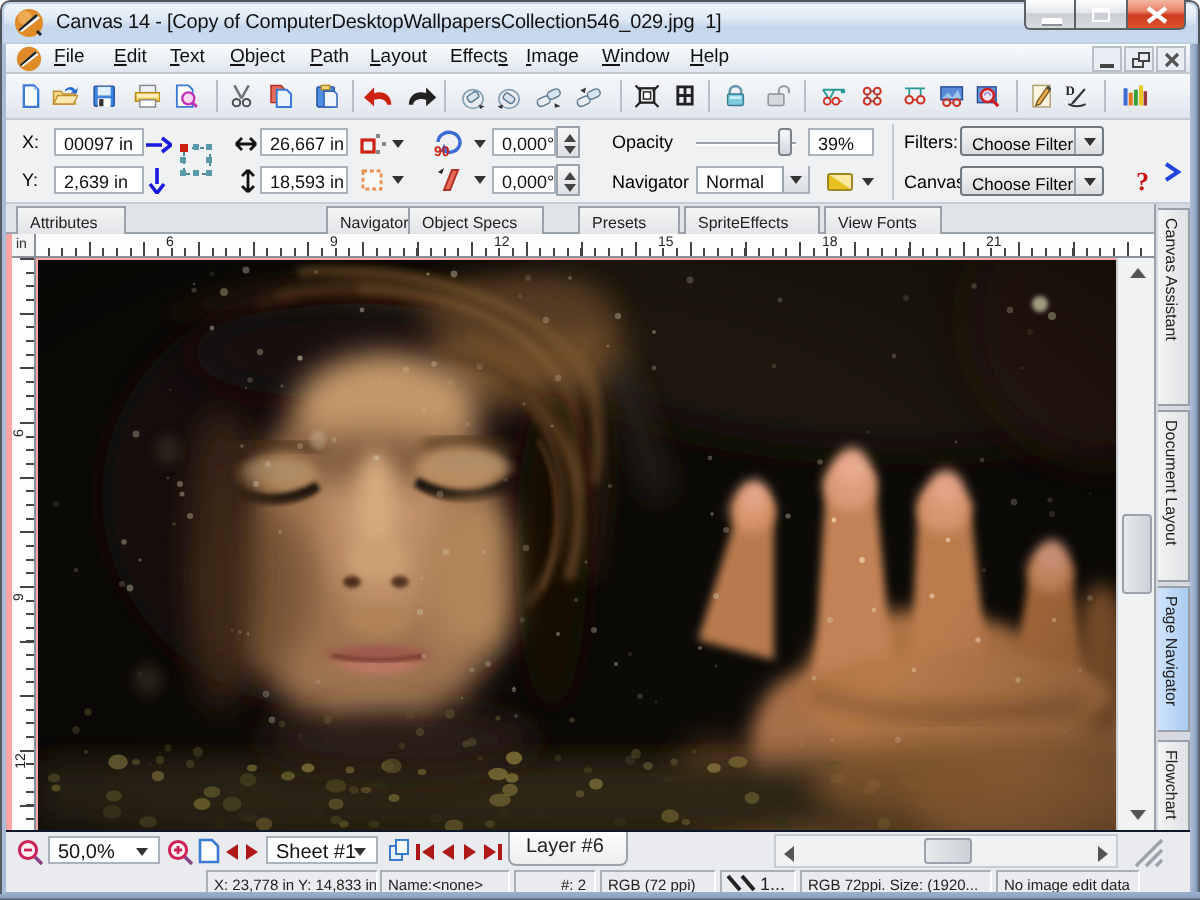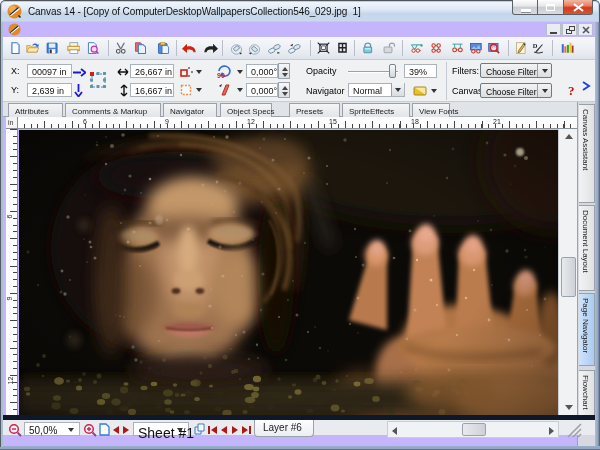--- a/index.html
+++ b/index.html
@@ -1,15 +1,15 @@
 <!DOCTYPE html>
 <html><head><meta charset="utf-8"><style>
 *{margin:0;padding:0;box-sizing:border-box}
 html,body{width:600px;height:450px;overflow:hidden;font-family:"Liberation Sans",sans-serif;background:#fff}
-#win{position:absolute;left:0;top:0;width:600px;height:450px;background:#c4b5fd;border-radius:5px 5px 0 0;overflow:hidden}
+#win{position:absolute;left:0;top:0;width:600px;height:450px;background:#fca5a5;border-radius:5px 5px 0 0;overflow:hidden}
 .abs{position:absolute}
 
 #titlebar{left:0;top:0;width:600px;height:22px;background:linear-gradient(#f2f7fc,#dfeaf6 40%,#c5d6eb 60%,#cbdaee);border-radius:5px 5px 0 0;border:1px solid #4e545c;border-bottom:none;box-shadow:inset 0 0 0 1px #bccfe5}
 #ttxt{left:27px;top:5px;font-size:10px;letter-spacing:-0.1px;color:#111;white-space:nowrap}
 
 #caps{right:8px;top:0;width:80px;height:15px}
 .cap{position:absolute;top:0;height:15px;border:1px solid #5a6167;border-top:none;background:linear-gradient(#fdfdfd,#e4e6e9 45%,#c9ccd2 50%,#d8dbe0)}
 #cmin{left:0;width:26px;border-radius:0 0 0 3px}
 #cmax{left:25px;width:27px}
 #ccls{left:51px;width:30px;background:linear-gradient(#f3b8a4,#e98064 40%,#cf3b1e 55%,#d9552e);border-radius:0 0 3px 0}
@@ -42,21 +42,21 @@
 #vscroll{left:558px;top:129px;width:19px;height:286px;background:#f1f2f4;border-left:1px solid #c9ccd1}
 .sbtn{position:absolute;left:1px;width:17px;height:15px;background:#f1f2f4}
 #vthumb{position:absolute;left:2px;top:128px;width:15px;height:40px;background:linear-gradient(90deg,#e8eaec,#cdd1d7);border:1px solid #9aa3ad;border-radius:2px}
 .tri{position:absolute;width:0;height:0}
 
 #sidetabs{left:577px;top:102px;width:18px;height:345px;background:#d6dae0;border-left:1px solid #9aa2ab}
 .stab{position:absolute;left:1px;width:16px;background:linear-gradient(90deg,#f2f3f4,#dfe1e4);border:1px solid #9aa0a9;border-left:none;color:#222}
 .stab span{position:absolute;left:2px;top:4px;font-size:8px;white-space:nowrap;writing-mode:vertical-rl}
 #rborder{left:595px;top:22px;width:5px;height:428px;background:linear-gradient(90deg,#aebfd6,#8da4c2 60%,#4e545c)}
 
-#botrow{left:2px;top:415px;width:593px;height:20px;background:#e9ebee;border-top:5px solid #0f172a;font-size:9px;color:#222}
+#botrow{left:2px;top:415px;width:593px;height:20px;background:#e9ebee;border-top:1px solid #0f172a;font-size:9px;color:#222}
 
 #status{left:2px;top:435px;width:593px;height:12px;background:#e9ebee;font-size:7.5px;color:#222}
 .scell{position:absolute;top:0;height:12px;border-left:1px solid #aab0b8;border-top:1px solid #aab0b8;border-right:1px solid #fdfdfd;background:#e9ebee;padding:2px 0 0 3px;white-space:nowrap;overflow:hidden}
 #bborder{left:0;top:446px;width:600px;height:4px;background:linear-gradient(#9ab0cb,#8da4c2 70%,#4e545c)}
 #lborder{left:0;top:22px;width:3px;height:425px;background:linear-gradient(90deg,#565c63 0 1px,#a8bcd4 1px)}
 </style></head>
 <body>
 <div id="win">
  <div id="titlebar" class="abs">
    <div id="ttxt" class="abs">Canvas 14 - [Copy of ComputerDesktopWallpapersCollection546_029.jpg&nbsp; 1]</div>
@@ -75,20 +75,32 @@
    <div id="cmax" class="cap">
         <div class="abs" style="left:8px;top:4px;width:9px;height:7px;border:1px solid #fff;box-shadow:inset 0 1px 0 #fff"></div>
       </div>
    <div id="ccls" class="cap">
         <svg class="abs" style="left:9px;top:3px" width="11" height="9" viewBox="0 0 11 9">
           <path d="M1 1 L10 8 M10 1 L1 8" stroke="#fff" stroke-width="2.2"></path>
         </svg>
       </div>
  </div>
 
+ <div id="menubar" class="abs">
+   <div class="mi" style="left:25px"><u>F</u>ile</div>
+   <div class="mi" style="left:55px"><u>E</u>dit</div>
+   <div class="mi" style="left:83px"><u>T</u>ext</div>
+   <div class="mi" style="left:113px"><u>O</u>bject</div>
+   <div class="mi" style="left:153px"><u>P</u>ath</div>
+   <div class="mi" style="left:183px"><u>L</u>ayout</div>
+   <div class="mi" style="left:223px">Effect<u>s</u></div>
+   <div class="mi" style="left:261px"><u>I</u>mage</div>
+   <div class="mi" style="left:299px"><u>W</u>indow</div>
+   <div class="mi" style="left:343px"><u>H</u>elp</div>
+ </div>
  <svg class="abs" style="left:8px;top:23px" width="13" height="13" viewBox="0 0 15 15">
       <circle cx="7.5" cy="7.5" r="7" fill="#e08a28"></circle>
       <path d="M2 11 L11 3 L13 5 L4 12 Z" fill="#fff"></path>
       <path d="M2 11 L11 3 L12 4 L3 11.5 Z" fill="#222"></path>
     </svg>
  <div id="mdib" class="abs">
    <div class="abs" style="left:0;top:0;width:15px;height:13px;background:#e9edf3;border:1px solid #b9bfc8">
         <div class="abs" style="left:3px;top:8px;width:7px;height:2px;background:#444"></div>
       </div>
    <div class="abs" style="left:16px;top:0;width:15px;height:13px;background:#e9edf3;border:1px solid #b9bfc8">
@@ -267,21 +279,21 @@
       <rect x="2" y="10.5" width="3" height="3" fill="#5a9aaa"></rect>
       <rect x="15" y="10.5" width="3" height="3" fill="#5a9aaa"></rect>
     </svg>
  <svg class="abs" style="left:117px;top:68px" width="12" height="8" viewBox="0 0 12 8">
       <path d="M1 4 h10 M1 4 l3 -3 m-3 3 l3 3 M11 4 l-3 -3 m3 3 l-3 3" stroke="#111" stroke-width="1.4" fill="none"></path>
     </svg>
  <div class="inp abs" style="left:130px;top:64px;width:44px">26,667 in</div>
  <svg class="abs" style="left:120px;top:84px" width="8" height="13" viewBox="0 0 8 13">
       <path d="M4 1 v11 M4 1 l-3 3 m3 -3 l3 3 M4 12 l-3 -3 m3 3 l3 -3" stroke="#111" stroke-width="1.4" fill="none"></path>
     </svg>
- <div class="inp abs" style="left:130px;top:83px;width:44px">16,667 in</div>
+ <div class="inp abs" style="left:130px;top:83px;width:44px">18,593 in</div>
  <svg class="abs" style="left:180px;top:66px" width="13" height="12" viewBox="0 0 13 12">
       <rect x="1" y="4" width="6" height="6" fill="none" stroke="#cc2211" stroke-width="1.6"></rect>
       <rect x="8" y="1" width="2" height="2" fill="#888"></rect>
       <rect x="8" y="9" width="2" height="2" fill="#888"></rect>
       <rect x="11" y="5" width="2" height="2" fill="#888"></rect>
     </svg>
  <div class="dar abs" style="left:196px;top:70px"></div>
  <svg class="abs" style="left:180px;top:84px" width="13" height="12" viewBox="0 0 13 12">
       <rect x="1.5" y="1.5" width="9" height="9" fill="#f8f8f8" stroke="#e89050" stroke-dasharray="2 1.4" stroke-width="1.4"></rect>
     </svg>
@@ -325,26 +337,25 @@
  <div class="lbl abs" style="left:452px;top:66px">Filters:</div>
  <div class="abs" style="left:480px;top:63px;width:72px;height:15px;background:linear-gradient(#f4f4f4,#dcdee0);border:1px solid #707880;border-radius:2px;font-size:8.5px;padding:2.5px 0 0 5px;white-space:nowrap;overflow:hidden">Choose Filter<div class="abs" style="right:13px;top:0;width:1px;height:13px;background:#9aa2aa"></div><div class="dar" style="right:3px;top:5px"></div></div>
  <div class="lbl abs" style="left:452px;top:86px">Canvas:</div>
  <div class="abs" style="left:480px;top:83px;width:72px;height:15px;background:linear-gradient(#f4f4f4,#dcdee0);border:1px solid #707880;border-radius:2px;font-size:8.5px;padding:2.5px 0 0 5px;white-space:nowrap;overflow:hidden">Choose Filter<div class="abs" style="right:13px;top:0;width:1px;height:13px;background:#9aa2aa"></div><div class="dar" style="right:3px;top:5px"></div></div>
  <div class="abs" style="left:568px;top:83px;font-size:13px;font-weight:bold;color:#cc1111;font-family:'Liberation Serif',serif">?</div>
  <svg class="abs" style="left:582px;top:81px" width="9" height="10" viewBox="0 0 9 10">
       <path d="M1 1 l6 4 -6 4" fill="none" stroke="#2244dd" stroke-width="2"></path>
     </svg>
  <div id="tabstrip" class="abs"></div>
  <div class="ptab abs" style="left:8px;width:55px">Attributes</div>
- <div class="ptab abs" style="left:65px;width:96px">Comments &amp; Markup</div>
  <div class="ptab abs" style="left:163px;width:54px">Navigator</div>
- <div class="ptab abs" style="left:220px;width:52px">Object Specs</div>
+ <div class="ptab abs" style="left:204px;width:68px">Object Specs</div>
  <div class="ptab abs" style="left:289px;width:51px">Presets</div>
  <div class="ptab abs" style="left:342px;width:68px">SpriteEffects</div>
- <div class="ptab abs" style="left:412px;width:38px">View Fonts</div>
+ <div class="ptab abs" style="left:412px;width:59px">View Fonts</div>
  <div id="hruler" class="abs">
   <div class="abs" style="left:11px;bottom:0;width:561px;height:4px;background:repeating-linear-gradient(90deg, #444 0 1px, transparent 1px 6.83px)"></div>
       <div class="abs" style="left:11px;bottom:0;width:561px;height:7px;background:repeating-linear-gradient(90deg, #444 0 1px, transparent 1px 27.33px)"></div>
   <div class="rnum" style="left:77px;top:1px">6</div>
   <div class="rnum" style="left:159px;top:1px">9</div>
   <div class="rnum" style="left:241px;top:1px">12</div>
   <div class="rnum" style="left:323px;top:1px">15</div>
   <div class="rnum" style="left:405px;top:1px">18</div>
   <div class="rnum" style="left:487px;top:1px">21</div>
  </div>
@@ -781,21 +792,21 @@
   <svg class="abs" style="left:81px;top:3px" width="14" height="14" viewBox="0 0 14 14">
         <circle cx="6" cy="6" r="4.3" fill="#fdeef2" stroke="#cc2255" stroke-width="1.5"></circle>
         <path d="M4 6 h4 M6 4 v4" stroke="#cc2255" stroke-width="1.4"></path>
         <path d="M9.5 9.5 l3.5 3.5" stroke="#884488" stroke-width="1.8"></path>
       </svg>
   <svg class="abs" style="left:96px;top:3px" width="12" height="13" viewBox="0 0 12 13">
         <path d="M2 1 h6 l3 3 v8 h-9 z" fill="#fdfdfd" stroke="#3a7ad4" stroke-width="1.3"></path>
       </svg>
   <div class="tri abs" style="left:111px;top:6px;border-top:4px solid transparent;border-bottom:4px solid transparent;border-right:6px solid #b01818"></div>
   <div class="tri abs" style="left:121px;top:6px;border-top:4px solid transparent;border-bottom:4px solid transparent;border-left:6px solid #b01818"></div>
-  <div class="inp abs" style="left:131px;top:2px;width:56px;font-size:14px">Sheet #1</div>
+  <div class="inp abs" style="left:131px;top:2px;width:56px;font-size:10px">Sheet #1</div>
   <div class="dar abs" style="left:175px;top:8px"></div>
   <svg class="abs" style="left:191px;top:3px" width="13" height="13" viewBox="0 0 13 13">
         <path d="M2 4 h6 v7 h-6 z" fill="#eaf2fc" stroke="#3a7ad4"></path>
         <path d="M5 1 h6 v7 h-6 z" fill="#fff" stroke="#3a7ad4"></path>
       </svg>
   <div class="abs" style="left:206px;top:6px;width:2px;height:8px;background:#b01818"></div>
   <div class="tri abs" style="left:209px;top:6px;border-top:4px solid transparent;border-bottom:4px solid transparent;border-right:6px solid #b01818"></div>
   <div class="tri abs" style="left:219px;top:6px;border-top:4px solid transparent;border-bottom:4px solid transparent;border-right:6px solid #b01818"></div>
   <div class="tri abs" style="left:230px;top:6px;border-top:4px solid transparent;border-bottom:4px solid transparent;border-left:6px solid #b01818"></div>
   <div class="tri abs" style="left:240px;top:6px;border-top:4px solid transparent;border-bottom:4px solid transparent;border-left:6px solid #b01818"></div>
@@ -803,15 +814,29 @@
   <div class="abs" style="left:252px;top:0;width:60px;height:17px;background:linear-gradient(#fdfdfd,#eceef0);border:1px solid #9aa2ab;border-top:none;border-radius:0 0 4px 4px;font-size:10px;padding:2px 0 0 8px">Layer #6</div>
   <div class="abs" style="left:385px;top:1px;width:172px;height:17px;background:#f1f2f4;border:1px solid #c9ccd1">
     <div class="tri abs" style="left:4px;top:5px;border-top:4px solid transparent;border-bottom:4px solid transparent;border-right:5px solid #555"></div>
     <div class="tri abs" style="right:4px;top:5px;border-top:4px solid transparent;border-bottom:4px solid transparent;border-left:5px solid #555"></div>
     <div class="abs" style="left:74px;top:1px;width:24px;height:13px;background:linear-gradient(90deg,#e8eaec,#cdd1d7);border:1px solid #9aa3ad;border-radius:2px"></div>
   </div>
   <svg class="abs" style="left:564px;top:2px" width="16" height="16" viewBox="0 0 16 16">
         <path d="M15 2 L2 15 M15 7 L7 15 M15 12 L12 15" stroke="#9aa2ab" stroke-width="1.6"></path>
       </svg>
  </div>
+ <div id="status" class="abs">
+  <div class="scell" style="left:101px;width:86px">X: 23,778 in Y: 14,833 in</div>
+  <div class="scell" style="left:188px;width:65px">Name:&lt;none&gt;</div>
+  <div class="scell" style="left:255px;width:41px;text-align:right;padding-right:4px">#: 2</div>
+  <div class="scell" style="left:298px;width:58px">RGB (72 ppi)</div>
+  <div class="scell" style="left:358px;width:38px">
+        <svg width="30" height="9" viewBox="0 0 30 9" style="position:absolute;left:2px;top:1px">
+          <path d="M1 1 l6 7 M8 1 l6 7" stroke="#222" stroke-width="2"></path>
+          <text x="17" y="8" font-size="9" fill="#222">1...</text>
+        </svg>
+      </div>
+  <div class="scell" style="left:398px;width:96px">RGB 72ppi. Size: (1920...</div>
+  <div class="scell" style="left:496px;width:72px">No image edit data</div>
+ </div>
  <div id="bborder" class="abs"></div>
  <div id="lborder" class="abs"></div>
 </div>
 
 </body></html>

